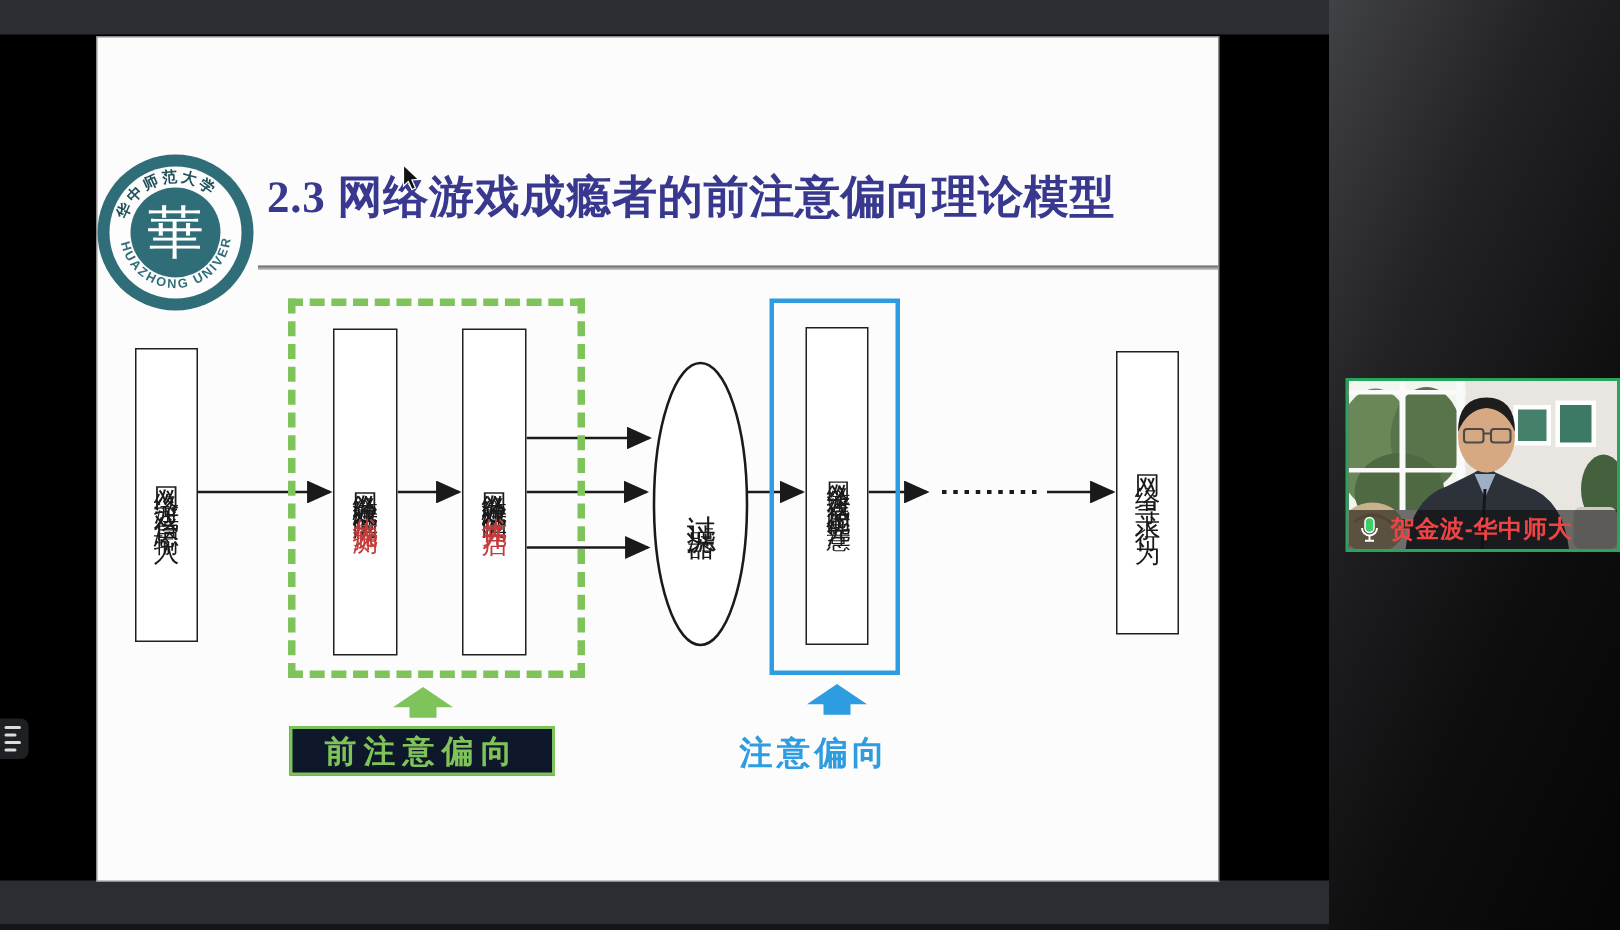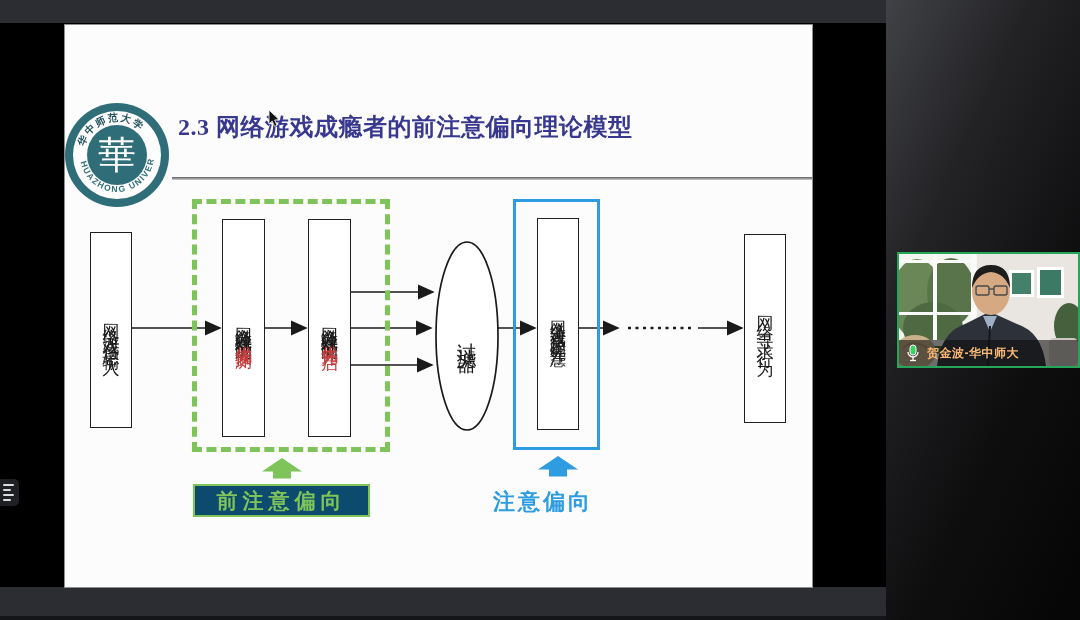--- a/index.html
+++ b/index.html
@@ -15,21 +15,21 @@
              border-radius:0 5px 5px 0;padding:5px 0 0 3px;box-sizing:border-box;}
   .side-icon i{display:block;height:2px;margin-bottom:3px;background:#dcdcdc;border-radius:1px;}
   .side-icon i:nth-child(1){width:11px;}
   .side-icon i:nth-child(2){width:8px;}
   .side-icon i:nth-child(3){width:11px;}
   .side-icon i:nth-child(4){width:8px;}
 
   
   .slide{position:absolute;left:65px;top:25px;width:747px;height:562px;background:#fcfcfc;
          box-shadow:0 0 0 1px #8e8e8e;font-family:"Liberation Serif",serif;}
-  .slide-title{position:absolute;left:113px;top:86px;font-size:24px;font-weight:bold;
+  .slide-title{position:absolute;left:113px;top:86px;font-size:30px;font-weight:bold;
                letter-spacing:.5px;color:var(--c-title,#38388e);white-space:nowrap;}
   .title-rule{position:absolute;left:107px;top:152px;width:640px;height:3px;
               background:linear-gradient(180deg,#5e5e5e,#cfcfcf);}
 
   .diagram-svg{position:absolute;left:0;top:0;z-index:1;}
 
   .vbox{position:absolute;z-index:3;writing-mode:vertical-rl;text-orientation:upright;
         background:#fff;border:1.6px solid #1f1f1f;box-sizing:border-box;
         display:flex;align-items:center;justify-content:center;
         color:#1a1a1a;line-height:1;}
@@ -41,39 +41,39 @@
   .box-behav   {left:679px;top:209px;width:42px;height:189px;font-size:17px;letter-spacing:9px;}
   .filter-text {left:386px;top:272px;width:32px;height:78px;border:none;background:transparent;
                 font-size:20px;letter-spacing:6px;z-index:3;}
 
   .green-rect{position:absolute;left:127px;top:174px;width:198px;height:253px;z-index:2;
               border:5px dashed var(--c-green,#7fc45a);box-sizing:border-box;}
   .blue-rect{position:absolute;left:448px;top:174px;width:87px;height:251px;z-index:2;
              border:3px solid var(--c-blue,#2e9ce0);box-sizing:border-box;}
 
   .green-label{position:absolute;left:128px;top:459px;width:177px;height:33px;z-index:3;
-               border:2px solid var(--c-green,#7fc45a);box-sizing:border-box;background:#0c4a6e;
+               border:2px solid var(--c-green,#7fc45a);box-sizing:border-box;background:#0f172a;
                display:flex;align-items:center;justify-content:center;
                font-family:"Liberation Sans",sans-serif;font-weight:bold;font-size:21px;
                letter-spacing:5px;color:var(--c-green,#7fc45a);}
   .blue-label{position:absolute;left:428px;top:462px;width:130px;z-index:3;text-align:left;
               font-family:"Liberation Sans",sans-serif;font-weight:bold;font-size:22px;
               letter-spacing:3px;color:var(--c-blue,#2e9ce0);}
 
   .cursor{position:absolute;left:203px;top:85px;z-index:6;}
 
   
   .right-panel{position:absolute;left:886px;top:0;width:194px;height:620px;
                background:linear-gradient(115deg,#414246 0%,#232326 30%,#0e0e0f 65%,#050505 100%);}
   .video-thumb{position:absolute;left:11px;top:252px;width:183px;height:116px;box-sizing:border-box;
                border:2px solid var(--c-video_border,#26a65b);background:#222;overflow:hidden;}
   .name-bar{position:absolute;left:0;bottom:0;width:100%;height:26px;
             background:rgba(12,12,12,.58);display:flex;align-items:center;gap:7px;
             padding:0 7px;box-sizing:border-box;}
-  .name-bar span{color:#fdba74;font-size:12px;font-weight:bold;letter-spacing:.5px;
+  .name-bar span{color:#ef4444;font-size:16px;font-weight:bold;letter-spacing:.5px;
                  font-family:"Liberation Sans",sans-serif;white-space:nowrap;}
 </style>
 </head>
 <body>
 
 <div class="screen">
 
   <div class="top-bar"></div>
   <div class="bottom-bar"></div>
   <div class="bottom-edge"></div>

